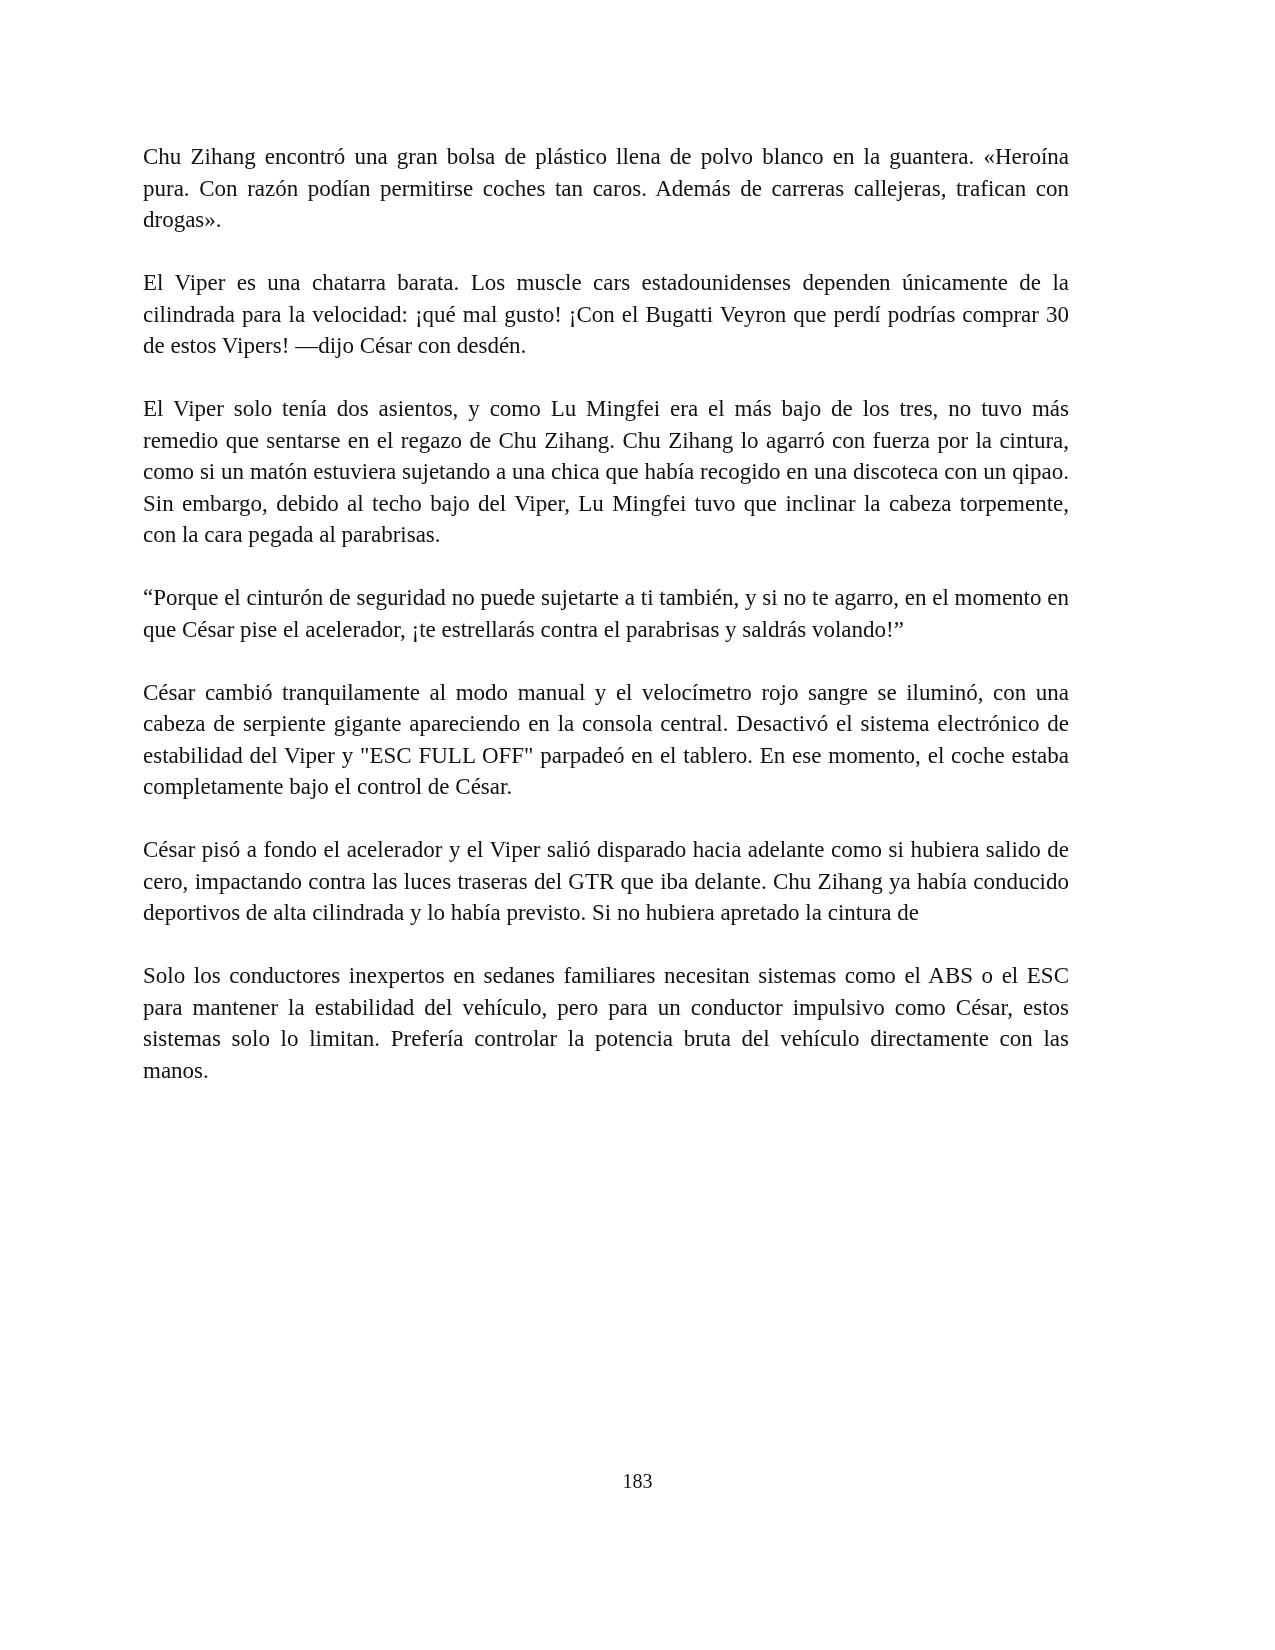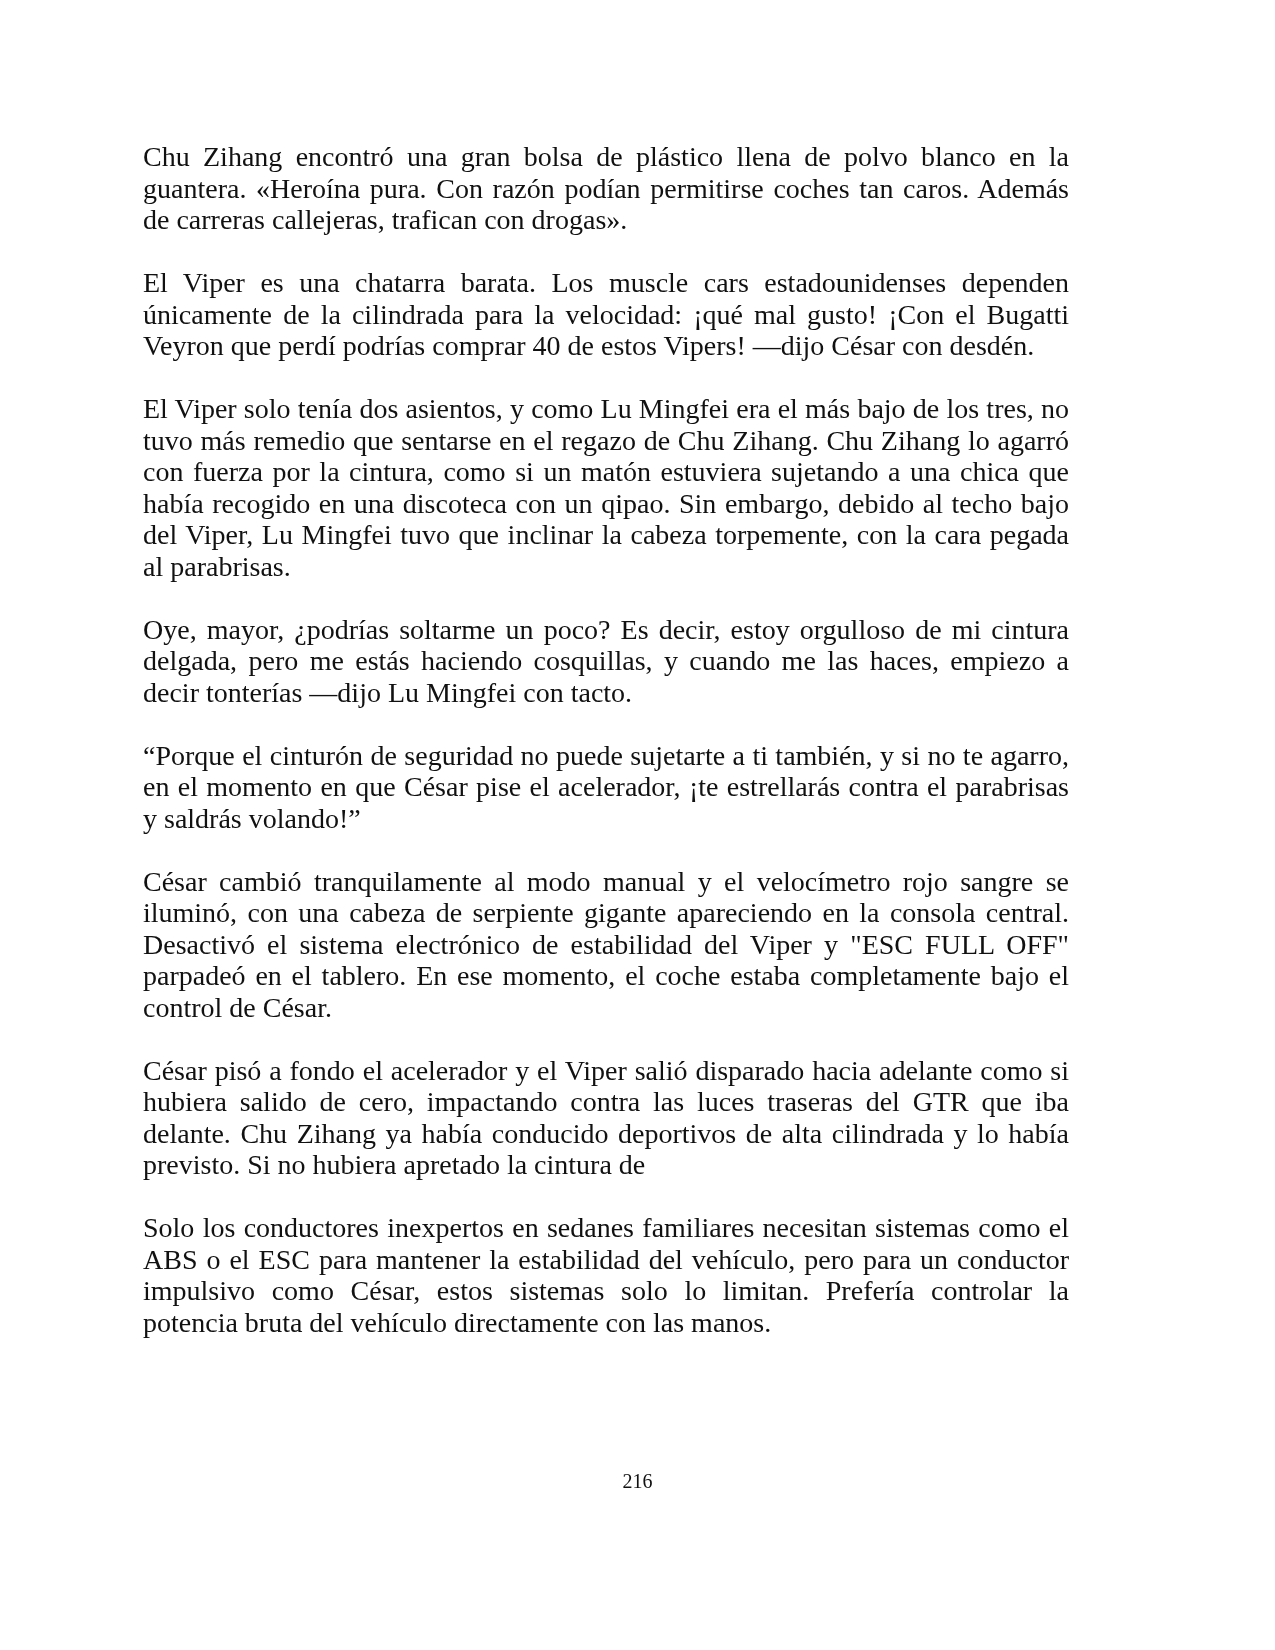--- a/index.html
+++ b/index.html
@@ -1,35 +1,34 @@
 <!DOCTYPE html>
 <html><head>
 <meta charset="utf-8">
 <style>
   html, body { margin: 0; padding: 0; background: #ffffff; }
   body { width: 1275px; height: 1650px; position: relative; overflow: hidden; }
   .page {
     position: absolute; left: 143px; top: 141px; width: 926px;
     font-family: "Liberation Serif", serif;
-    font-size: 28px; line-height: 31.5px; color: #111111;
+    font-size: 23px; line-height: 31.5px; color: #111111;
   }
   .para { margin: 0 0 31.5px 0; text-align: justify; }
   .page-number {
     position: absolute; left: 0; width: 1275px; top: 1470px;
     text-align: center; font-family: "Liberation Serif", serif;
     font-size: 20px; color: #111111;
   }
 </style>
 </head>
 <body>
 
 <div class="page">
   <p class="para">Chu Zihang encontró una gran bolsa de plástico llena de polvo blanco en la guantera. «Heroína pura. Con razón podían permitirse coches tan caros. Además de carreras callejeras, trafican con drogas».</p>
-  <p class="para">El Viper es una chatarra barata. Los muscle cars estadounidenses dependen únicamente de la cilindrada para la velocidad: ¡qué mal gusto! ¡Con el Bugatti Veyron que perdí podrías comprar 40 de estos Vipers! —dijo César con desdén.</p>
+  <p class="para">El Viper es una chatarra barata. Los muscle cars estadounidenses dependen únicamente de la cilindrada para la velocidad: ¡qué mal gusto! ¡Con el Bugatti Veyron que perdí podrías comprar 30 de estos Vipers! —dijo César con desdén.</p>
   <p class="para">El Viper solo tenía dos asientos, y como Lu Mingfei era el más bajo de los tres, no tuvo más remedio que sentarse en el regazo de Chu Zihang. Chu Zihang lo agarró con fuerza por la cintura, como si un matón estuviera sujetando a una chica que había recogido en una discoteca con un qipao. Sin embargo, debido al techo bajo del Viper, Lu Mingfei tuvo que inclinar la cabeza torpemente, con la cara pegada al parabrisas.</p>
-  <p class="para">Oye, mayor, ¿podrías soltarme un poco? Es decir, estoy orgulloso de mi cintura delgada, pero me estás haciendo cosquillas, y cuando me las haces, empiezo a decir tonterías —dijo Lu Mingfei con tacto.</p>
   <p class="para">“Porque el cinturón de seguridad no puede sujetarte a ti también, y si no te agarro, en el momento en que César pise el acelerador, ¡te estrellarás contra el parabrisas y saldrás volando!”</p>
   <p class="para">César cambió tranquilamente al modo manual y el velocímetro rojo sangre se iluminó, con una cabeza de serpiente gigante apareciendo en la consola central. Desactivó el sistema electrónico de estabilidad del Viper y "ESC FULL OFF" parpadeó en el tablero. En ese momento, el coche estaba completamente bajo el control de César.</p>
   <p class="para">César pisó a fondo el acelerador y el Viper salió disparado hacia adelante como si hubiera salido de cero, impactando contra las luces traseras del GTR que iba delante. Chu Zihang ya había conducido deportivos de alta cilindrada y lo había previsto. Si no hubiera apretado la cintura de</p>
   <p class="para">Solo los conductores inexpertos en sedanes familiares necesitan sistemas como el ABS o el ESC para mantener la estabilidad del vehículo, pero para un conductor impulsivo como César, estos sistemas solo lo limitan. Prefería controlar la potencia bruta del vehículo directamente con las manos.</p>
 </div>
 
-<div class="page-number">216</div>
+<div class="page-number">183</div>
 
 </body></html>

